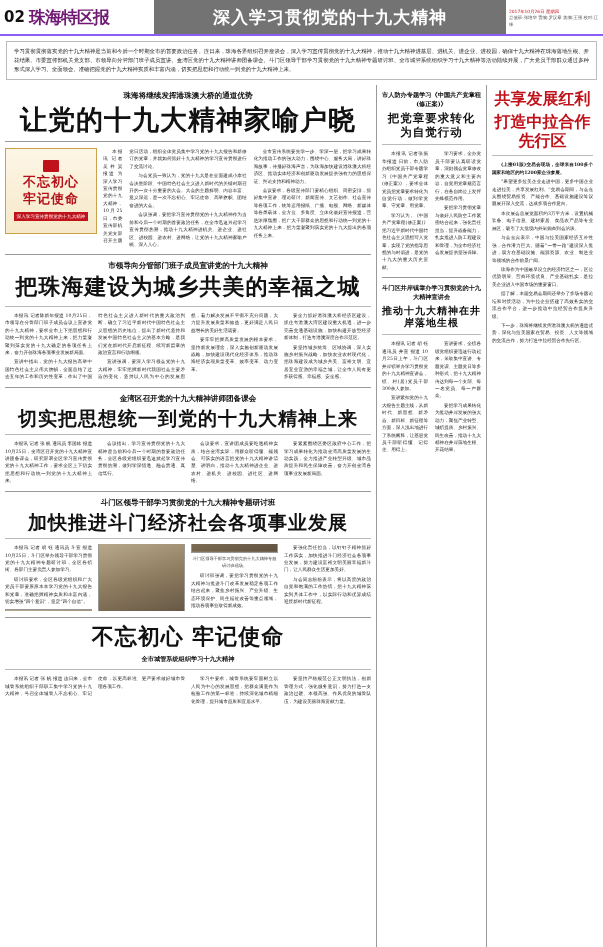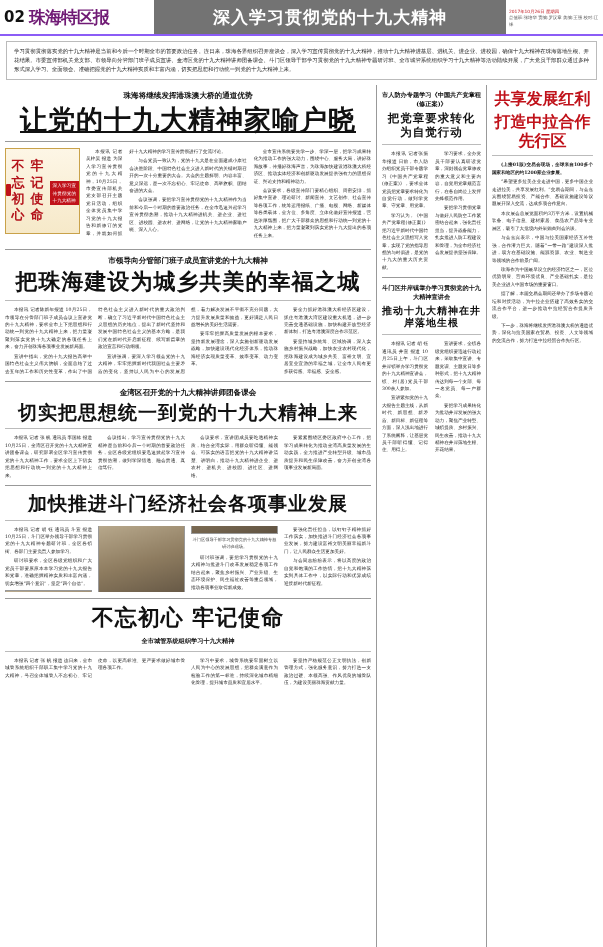--- a/index.html
+++ b/index.html
@@ -55,21 +55,21 @@
   .kicker{
     text-align:center;font-size:7.6px;color:#111;margin:6px 0 3px;
     font-family:"DejaVu Serif","Liberation Serif",serif;font-weight:bold;
   }
   .kicker.sm{font-size:6.2px;}
   .headline{
     text-align:center;font-weight:bold;color:#111;
     font-family:"DejaVu Serif","Liberation Serif",serif;
     letter-spacing:1px;
   }
-  .h-xl{font-size:27px;line-height:1.15;margin:2px 0 6px;text-decoration:underline;}
+  .h-xl{font-size:27px;line-height:1.15;margin:2px 0 6px;}
   .h-lg{font-size:22px;line-height:1.15;margin:2px 0 6px;}
   .h-md{font-size:19px;line-height:1.18;margin:2px 0 5px;}
   .h-sm{font-size:11.5px;line-height:1.2;margin:2px 0 4px;}
   .h-xs{font-size:10px;line-height:1.2;margin:2px 0 4px;}
   .rule{border:0;border-top:1px solid #999;margin:6px 0;}
   .rule-d{border:0;border-top:1px solid #bbb;margin:5px 0;}
 
   
   .body{
     font-size:4.6px;line-height:1.62;text-align:justify;color:#222;
@@ -77,23 +77,23 @@
     -webkit-hyphens:none;
   }
   .body p{margin:0 0 2px;text-indent:9px;}
   .cols3{column-count:3;column-gap:7px;column-rule:0;}
   .cols4{column-count:4;column-gap:6px;}
   .cols2{column-count:2;column-gap:7px;}
   .lead{font-weight:bold;}
 
   
   .emblem{
-    float:left;width:75px;height:86px;margin:0 6px 16px 0;border:1px solid #c9a24a;
+    float:left;width:92px;height:86px;margin:0 6px 16px 0;border:1px solid #c9a24a;
     background:linear-gradient(#fdf6e6,#f6e9c9);
-    display:flex;flex-direction:row;align-items:center;justify-content:center;
+    display:flex;flex-direction:column;align-items:center;justify-content:center;
     box-sizing:border-box;
   }
   .emblem .flag{
     width:16px;height:12px;background:#c0121a;margin-bottom:2px;border-radius:1px;
   }
   .emblem .e1{font-size:13px;color:#b3121a;font-weight:bold;font-family:"DejaVu Serif","Liberation Serif",serif;letter-spacing:1px;line-height:1.25;}
   .emblem .e2{font-size:4.6px;color:#7a5a12;margin-top:5px;background:#c0121a;color:#fff;padding:1px 3px;}
 
   
   .photo{
@@ -176,20 +176,21 @@
           <p>本报讯 记者 张 帆 通讯员 李国栋 报道 10月25日，金湾区召开党的十九大精神宣讲团备课会，研究部署全区学习宣传贯彻党的十九大精神工作，要求全区上下切实把思想和行动统一到党的十九大精神上来。</p>
           <p>会议指出，学习宣传贯彻党的十九大精神是当前和今后一个时期的首要政治任务，全区各级党组织要迅速掀起学习宣传贯彻热潮，做到学深悟透、融会贯通、真信笃行。</p>
           <p>会议要求，宣讲团成员要吃透精神实质，结合金湾实际，用群众听得懂、能领会、可落实的语言把党的十九大精神讲清楚、讲明白，推动十九大精神进企业、进农村、进机关、进校园、进社区、进网络。</p>
           <p>要紧紧围绕区委区政府中心工作，把学习成果转化为推动金湾高质量发展的生动实践，全力推进产业转型升级、城市品质提升和民生保障改善，奋力开创金湾各项事业发展新局面。</p>
         </div>
       </div>
 
       <hr class="rule">
 
       <div>
+        <div class="kicker">斗门区领导干部学习贯彻党的十九大精神专题研讨班</div>
         <div class="headline h-md">加快推进斗门经济社会各项事业发展</div>
         <hr class="rule-d">
         <div class="body cols4">
           <p>本报讯 记者 胡 钰 通讯员 斗宣 报道 10月25日，斗门区举办领导干部学习贯彻党的十九大精神专题研讨班，全区各镇街、各部门主要负责人参加学习。</p>
           <p>研讨班要求，全区各级党组织和广大党员干部要原原本本学习党的十九大报告和党章，准确把握精神实质和丰富内涵，切实增强“四个意识”，坚定“四个自信”。</p>
           <div class="photo people"></div>
           <div class="cap">斗门区领导干部学习贯彻党的十九大精神专题研讨班现场。</div>
           <p>研讨班强调，要把学习贯彻党的十九大精神与推进斗门改革发展稳定各项工作结合起来，聚焦乡村振兴、产业升级、生态环境保护、民生福祉改善等重点领域，推动各项事业取得新成效。</p>
           <p>要强化责任担当，以钉钉子精神抓好工作落实，加快推进斗门经济社会各项事业发展，努力建设富裕文明美丽幸福新斗门，让人民群众生活更加美好。</p>
           <p>与会同志纷纷表示，将以高度的政治自觉和饱满的工作热情，把十九大精神落实到具体工作中，以实际行动和优异成绩迎接新时代新征程。</p>

